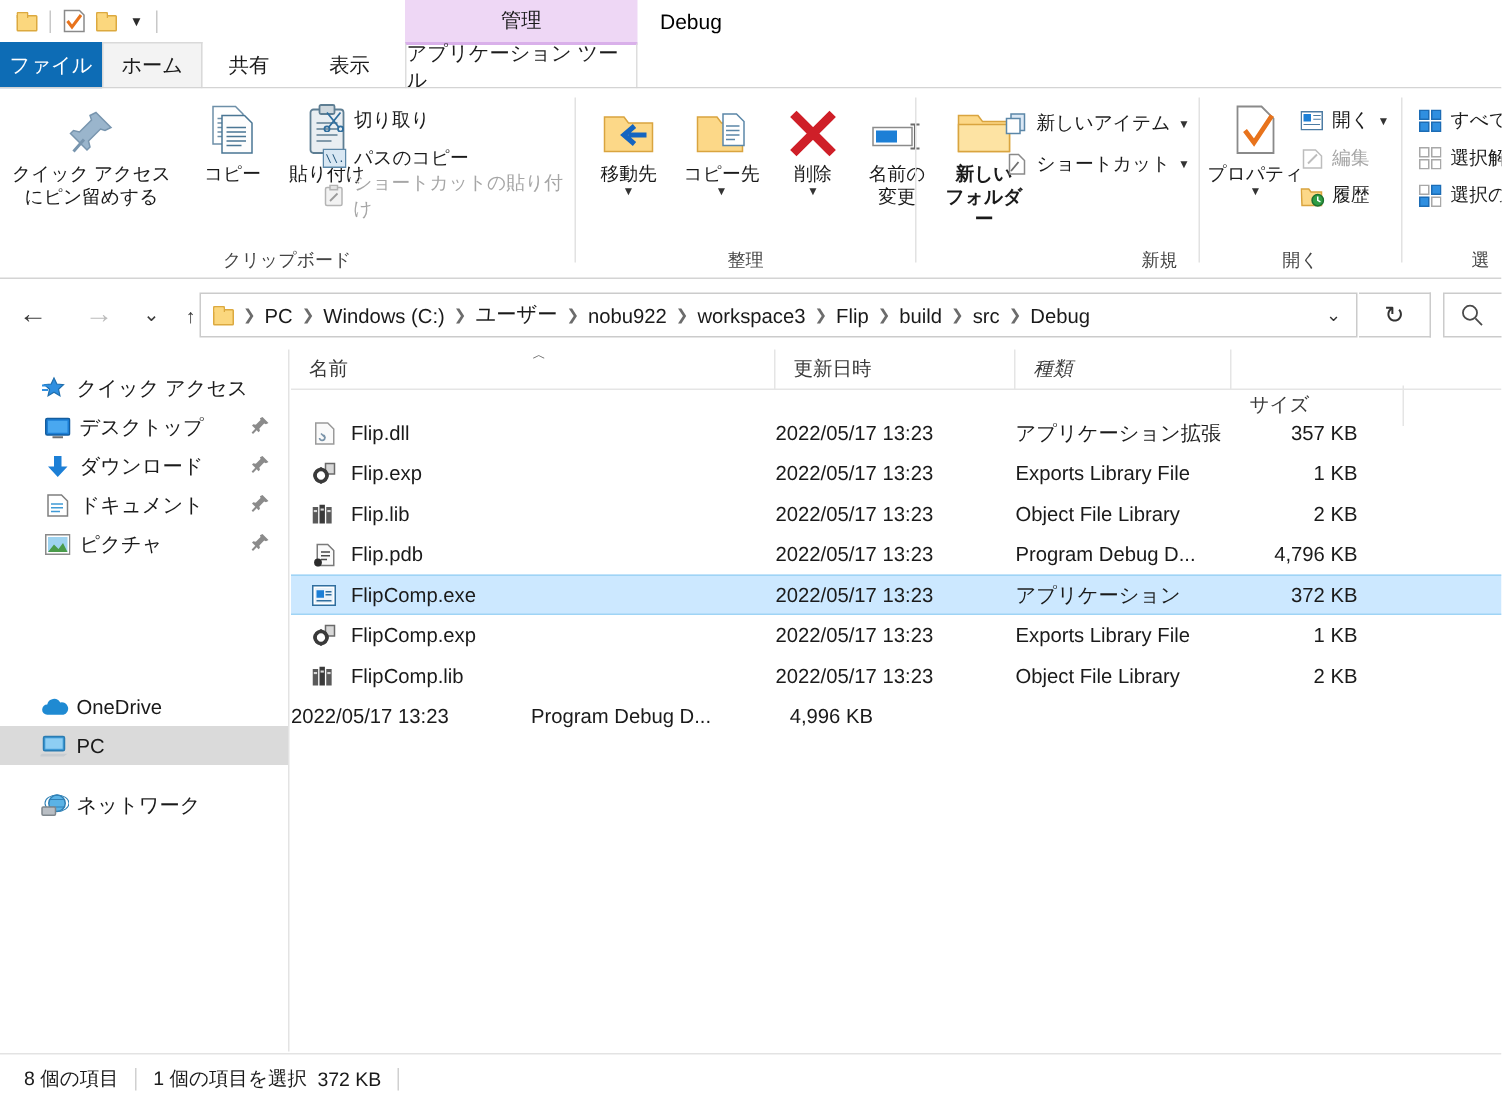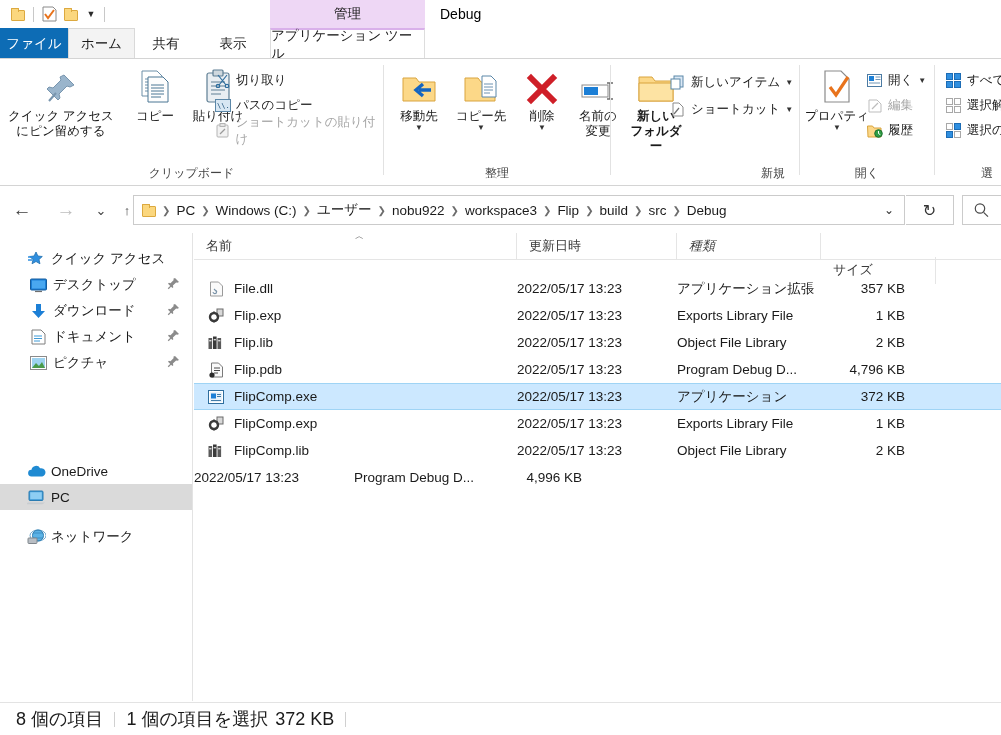--- a/index.html
+++ b/index.html
@@ -176,21 +176,21 @@
   .fdate { width: 160px; padding-left: 0px; }
   .ftype { width: 144px; }
   .fsize { width: 100px; text-align: right; padding-right: 16px; }
 
   
   .statusbar {
     position: absolute; left: 0; top: 702px; width: 1001px; height: 33px;
     background: #ffffff; border-top: 1px solid #e3e3e3;
     display: flex; align-items: center;
   }
-  .status-txt { font-size: 18px; color: #1a1a1a; }
+  .status-txt { font-size: 13px; color: #1a1a1a; }
   .status-sep { width: 1px; height: 15px; background: #d0d0d0; margin: 0 11px; }
 
   
   .folder-ico { position: relative; width: 15px; height: 13px; }
   .folder-ico i {
     position: absolute; left: 0; top: 2px; width: 14px; height: 11px;
     background: #fbd77e; border: 1px solid #dca93f; border-radius: 0 1px 1px 1px;
   }
   .folder-ico i:before {
     content:''; position: absolute; left: -1px; top: -3px; width: 6px; height: 3px;
@@ -678,21 +678,21 @@
   <div style="height:15px"></div>
 
   <div class="frow">
     <div class="fname">
       <span class="ico">
         <svg width="15" height="16" viewBox="0 0 15 16">
           <path d="M1.5 1 h8 l4 4 v10 h-12 z" fill="#fafafa" stroke="#9a9a9a"></path>
           <path d="M5 8 l3 3 M4 11 a1.8 1.8 0 1 0 2-2" fill="none" stroke="#7a93a8" stroke-width="1.1"></path>
         </svg>
       </span>
-      <span>File.dll</span>
+      <span>Flip.dll</span>
     </div>
     <div class="fdate">2022/05/17 13:23</div>
     <div class="ftype">アプリケーション拡張</div>
     <div class="fsize">357 KB</div>
   </div>
 
   <div class="frow">
     <div class="fname">
       <span class="ico">
         <svg width="16" height="16" viewBox="0 0 16 16">

